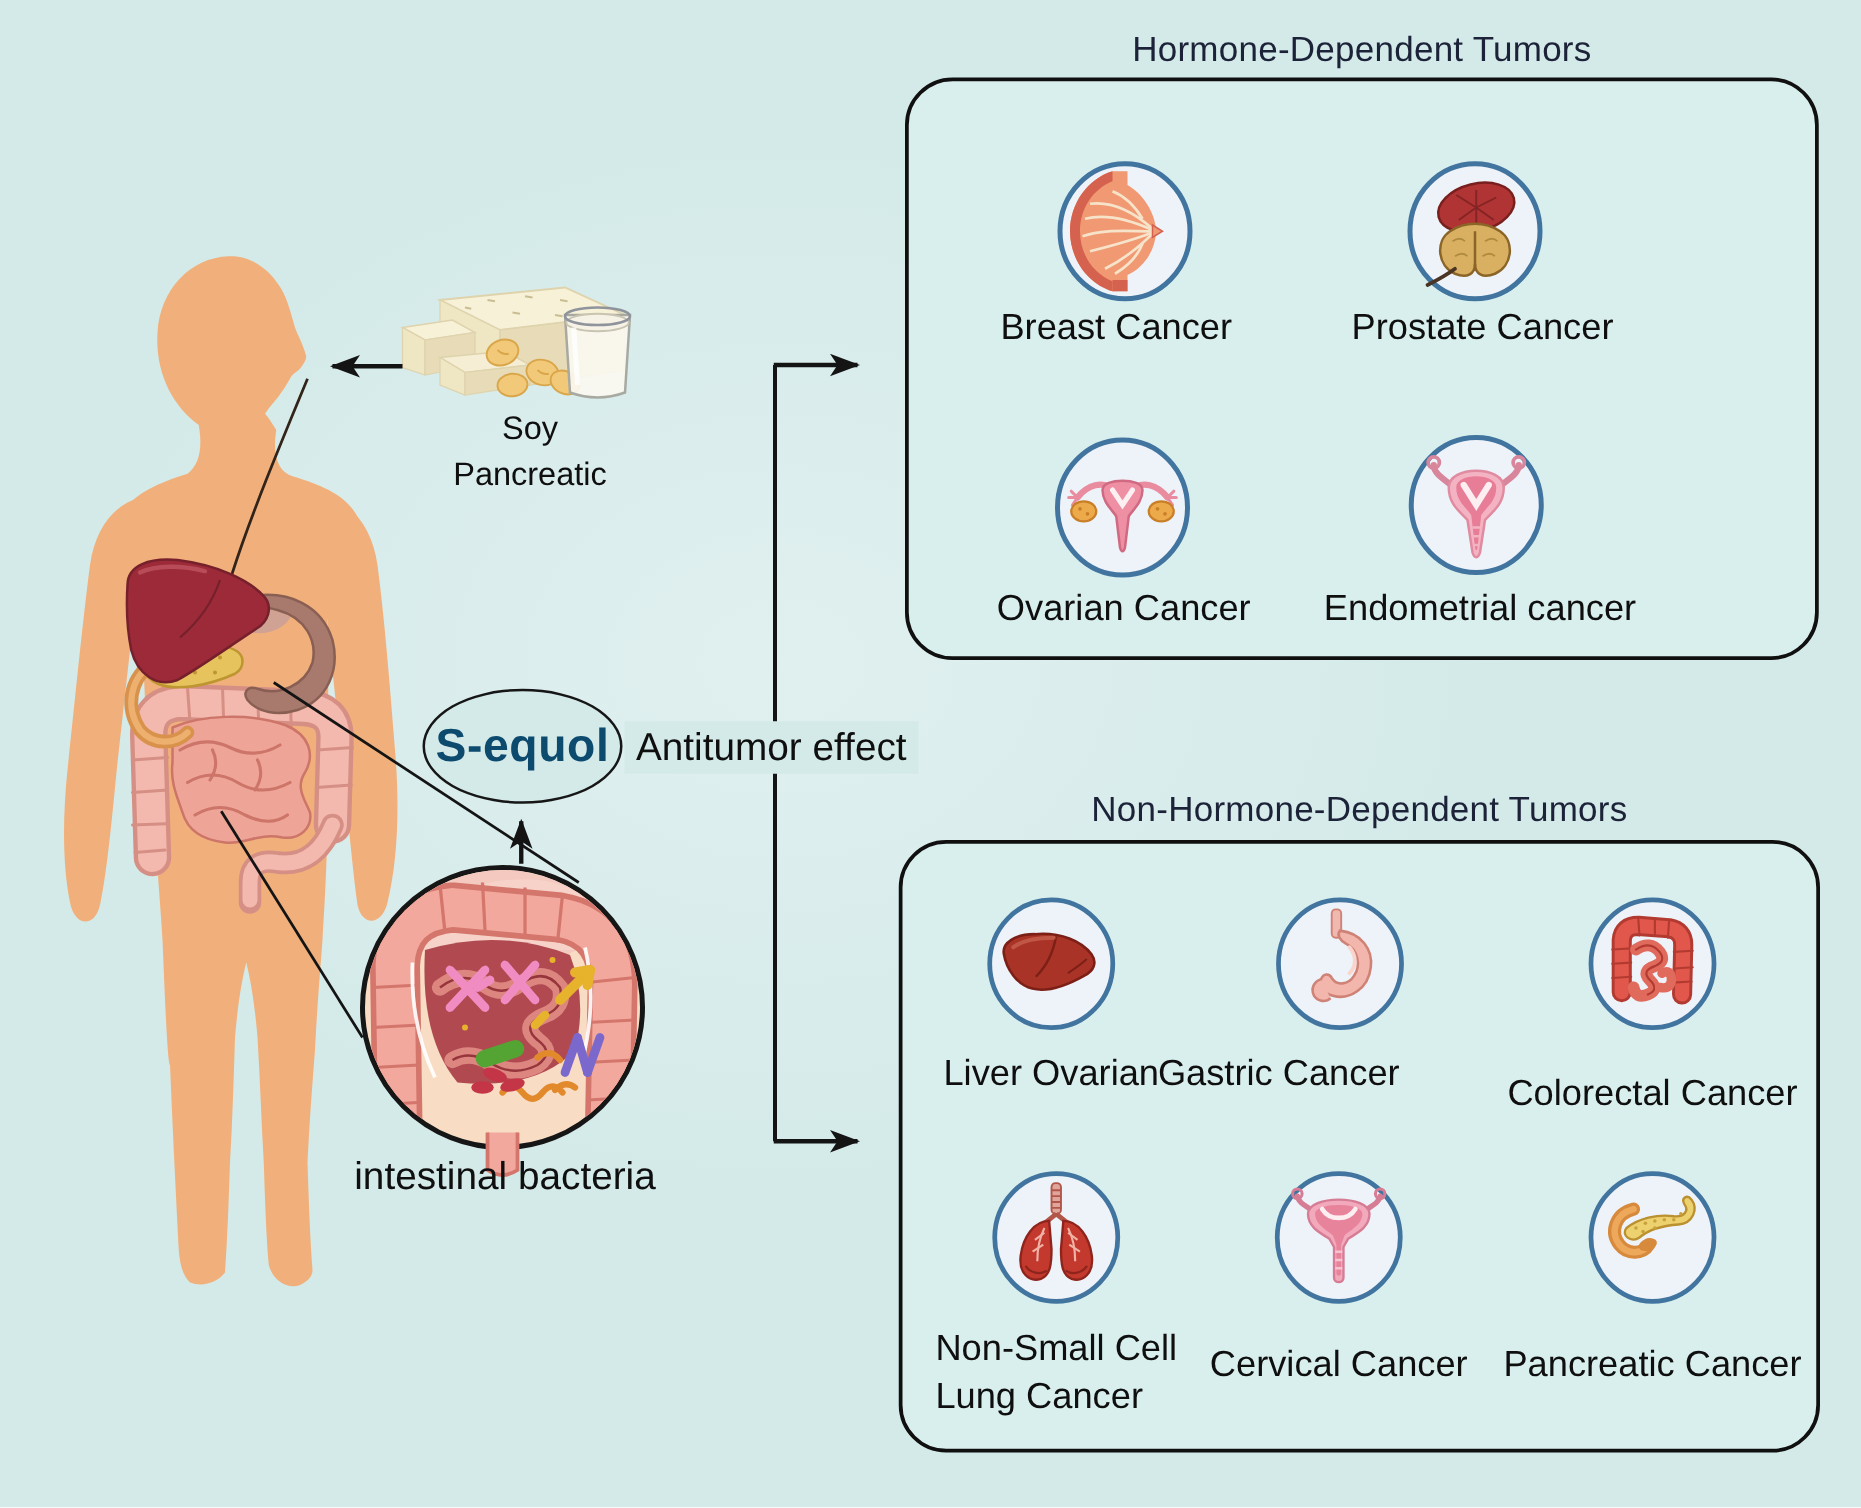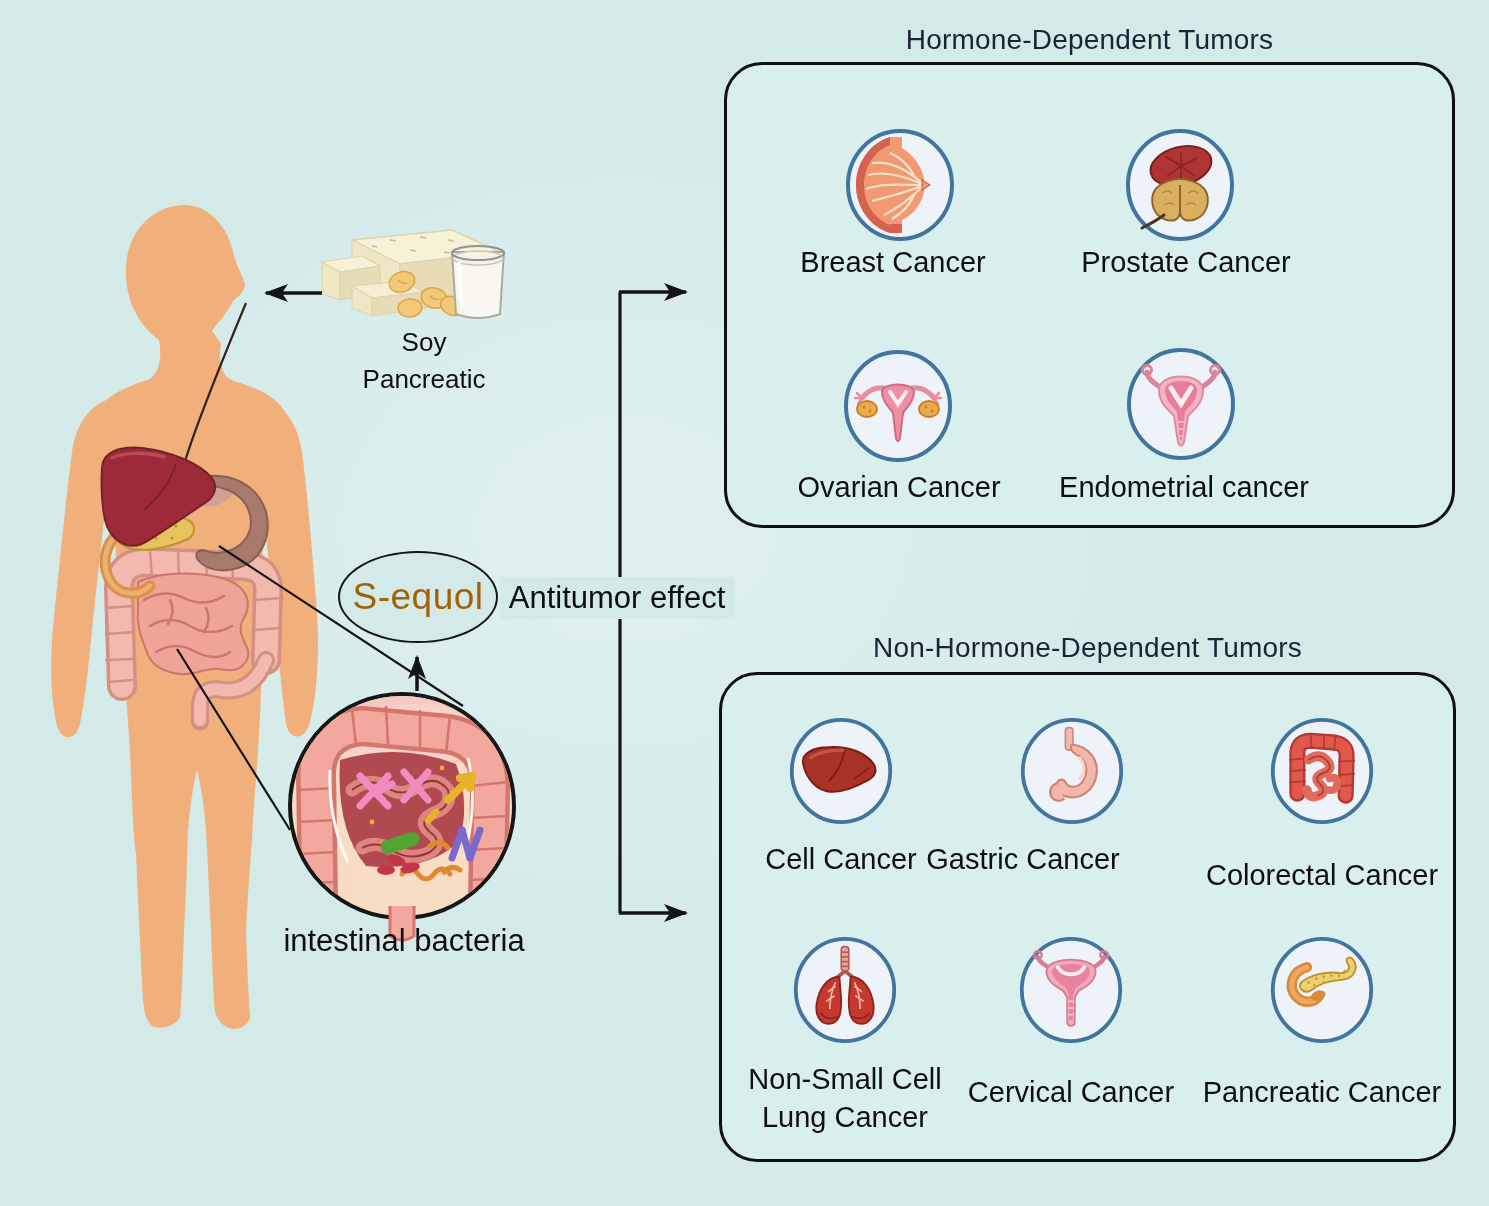--- a/index.html
+++ b/index.html
@@ -18,37 +18,37 @@
     background: var(--box-fill,#d9efee);
   }
   .box-title{
     position:absolute; text-align:center;
     font-size:28px; letter-spacing:0.2px;
     color: var(--title-color,#1c2238);
     white-space:nowrap;
   }
   .cancer-label{
     position:absolute; transform:translate(-50%,-50%);
-    font-size:29px; line-height:38px; text-align:center; white-space:nowrap;
+    font-size:29px; line-height:38px; white-space:nowrap;
     color: var(--label-color,#101010);
   }
   .cancer-label span{display:block;}
   .icon-wrap{position:absolute; transform:translate(-50%,-50%);}
   .icon-ring{fill:var(--icon-fill,#eef2f9); stroke:var(--icon-ring,#41749f); stroke-width:4;}
   .soy-label{
     position:absolute; left:424px; top:361px; transform:translate(-50%,-50%);
     font-size:26px; line-height:37px; text-align:center; white-space:nowrap;
   }
   .soy-label span{display:block;}
   .sequol-ellipse{
     position:absolute; left:338px; top:551px; width:160px; height:92px;
     box-sizing:border-box; border:2.5px solid #161616; border-radius:50%;
     background: var(--background,#d3eae9);
     display:flex; align-items:center; justify-content:center;
-    font-size:37px; font-weight:normal; color:#a16207; letter-spacing:0.5px;
+    font-size:37px; font-weight:bold; color:#0c4a6e; letter-spacing:0.5px;
   }
   .antitumor-label{
     position:absolute; left:617px; top:598px; transform:translate(-50%,-50%);
     font-size:31px; white-space:nowrap;
     background: var(--background,#d3eae9); padding:3px 9px;
   }
   .bacteria-label{
     position:absolute; left:404px; top:941px; transform:translate(-50%,-50%);
     font-size:31px; white-space:nowrap;
   }
@@ -383,21 +383,21 @@
   <div class="icon-wrap" style="left:841px; top:771px;">
     <svg width="106" height="110" viewBox="0 0 112 116">
       <ellipse class="icon-ring" cx="56" cy="58" rx="52" ry="54"></ellipse>
       <path d="M16,50 C14,40 26,33 42,33 C64,31 82,39 90,50 C95,57 92,64 84,68 C68,77 52,82 40,79 C27,76 18,62 16,50 Z" fill="#a93327" stroke="#7c1f16" stroke-width="2.2"></path>
       <path d="M60,35 C58,47 52,60 43,69" stroke="#7c1f16" stroke-width="2" fill="none"></path>
       <path d="M24,44 C32,38 46,36 58,36" stroke="#c05646" stroke-width="3.5" fill="none" stroke-linecap="round"></path>
       <path d="M70,66 C76,62 82,58 86,54" stroke="#7c1f16" stroke-width="1.6" fill="none"></path>
     </svg>
   </div>
   <div class="cancer-label" style="left:841px; top:859px;">
-      <span>Cell Cancer</span>
+      <span>Liver Ovarian</span>
     </div>
 
   <div class="icon-wrap" style="left:1072px; top:771px;">
     <svg width="106" height="110" viewBox="0 0 112 116">
       <ellipse class="icon-ring" cx="56" cy="58" rx="52" ry="54"></ellipse>
       <rect x="49" y="12" width="8" height="24" rx="3.5" fill="#f0b9b0" stroke="#cf8276" stroke-width="1.6"></rect>
       <path d="M56,30 C74,32 84,46 82,61 C80,79 64,89 50,85 C42,83 38,77 40,71 C42,66 47,66 49,70 C53,77 63,76 68,68 C74,59 71,46 61,41 C56,38 53,34 56,30 Z" fill="#f2b6ad" stroke="#cf8276" stroke-width="2.2"></path>
       <path d="M40,71 C34,73 31,79 34,85 C37,90 44,91 48,87" fill="#f2b6ad" stroke="#cf8276" stroke-width="2.2"></path>
       <path d="M64,44 C70,51 70,60 64,66" stroke="#fad5cd" stroke-width="3.2" fill="none" stroke-linecap="round"></path>
     </svg>

